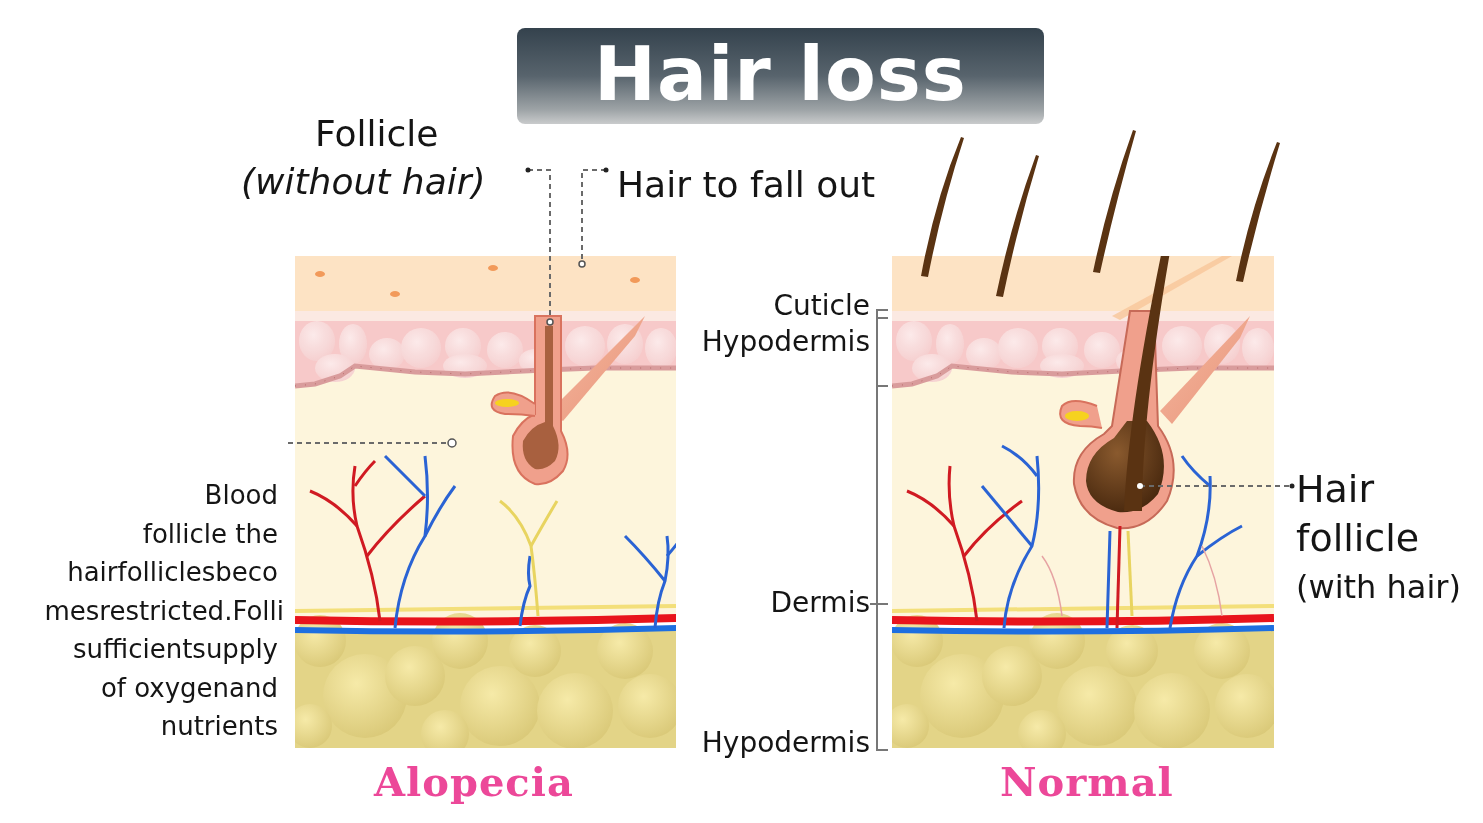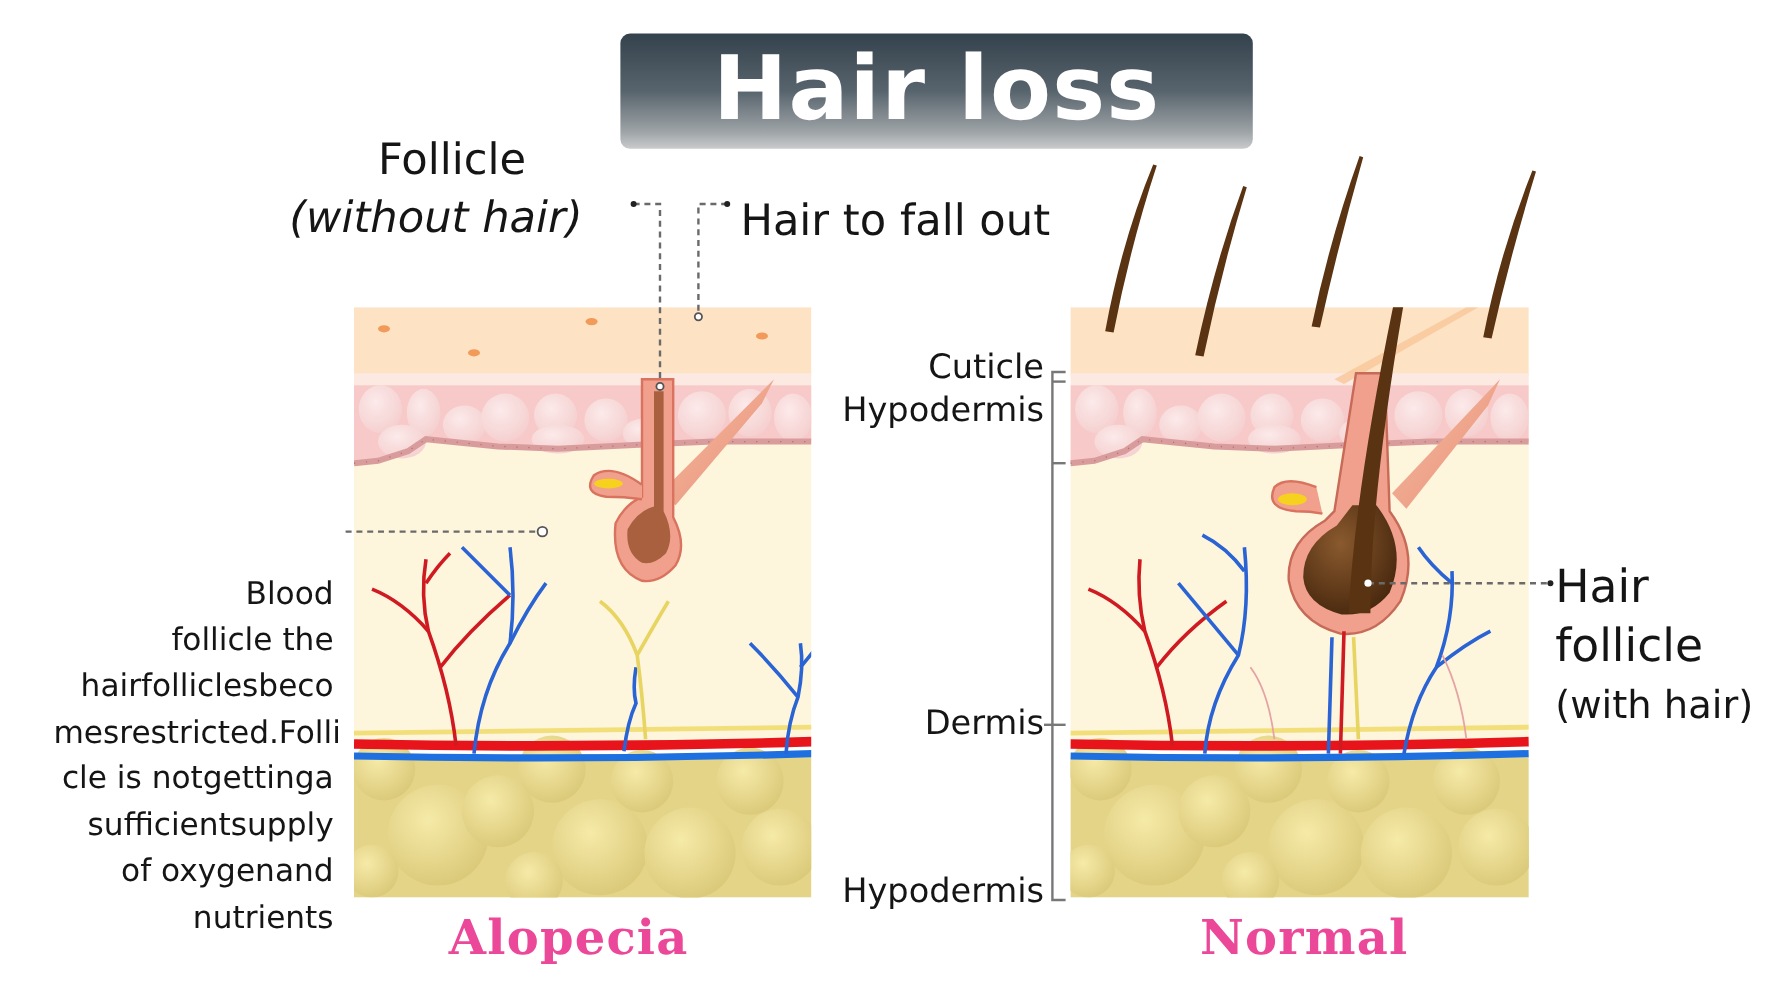--- a/index.html
+++ b/index.html
@@ -212,21 +212,20 @@
 
 <div class="lbl lbl-lg" style="left:315px;top:110px;">Follicle</div>
 <div class="lbl lbl-lg" style="left:241px;top:158px;font-style:italic;">(without hair)</div>
 <div class="lbl lbl-lg" style="left:617px;top:144px;margin-top:17px;">Hair to fall out</div>
 
 <div class="desc">
   <span>Blood</span>
   <span>follicle the</span>
   <span>hairfolliclesbeco</span>
   <span style="margin-right:-6px">mesrestricted.Folli</span>
-  <span>cle is notgettinga</span>
   <span>sufficientsupply</span>
   <span>of oxygenand</span>
   <span>nutrients</span>
 </div>
 
 <div class="lbl lbl-md" style="right:613px;top:289px;text-align:center;">Cuticle</div>
 <div class="lbl lbl-md" style="right:613px;top:325px;">Hypodermis</div>
 <div class="lbl lbl-md" style="right:613px;top:586px;">Dermis</div>
 <div class="lbl lbl-md" style="right:613px;top:726px;">Hypodermis</div>
 

